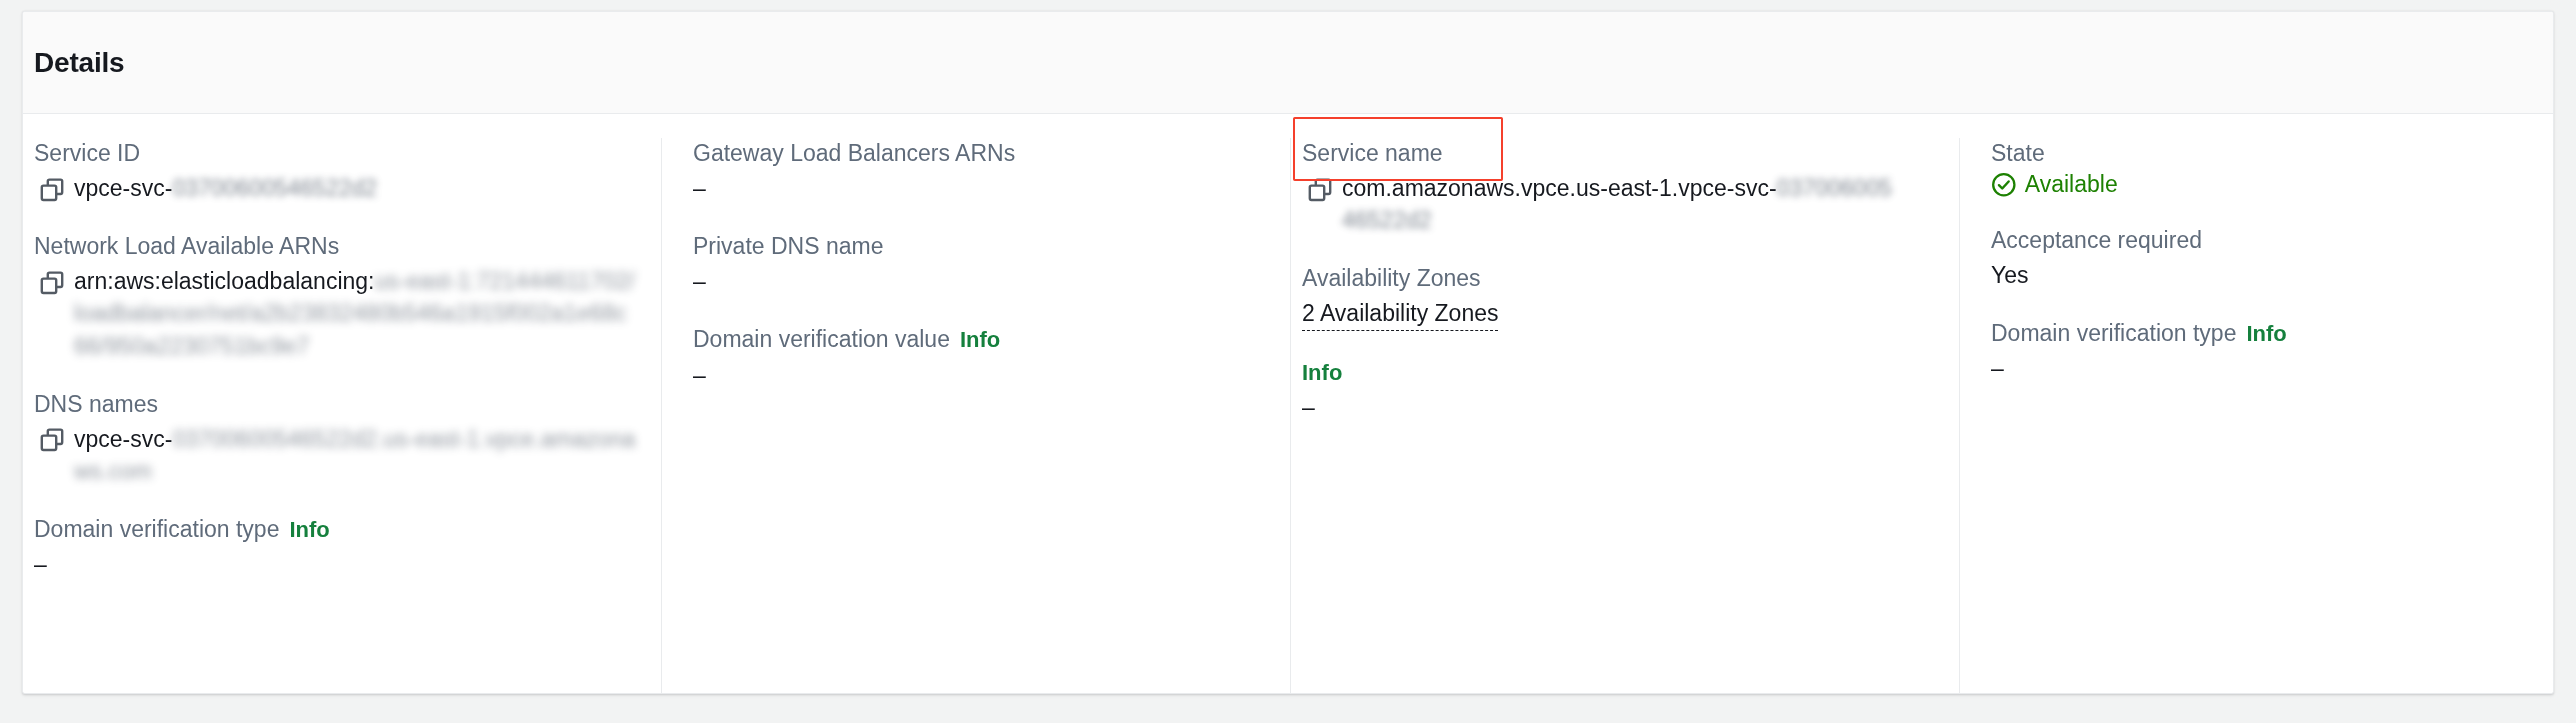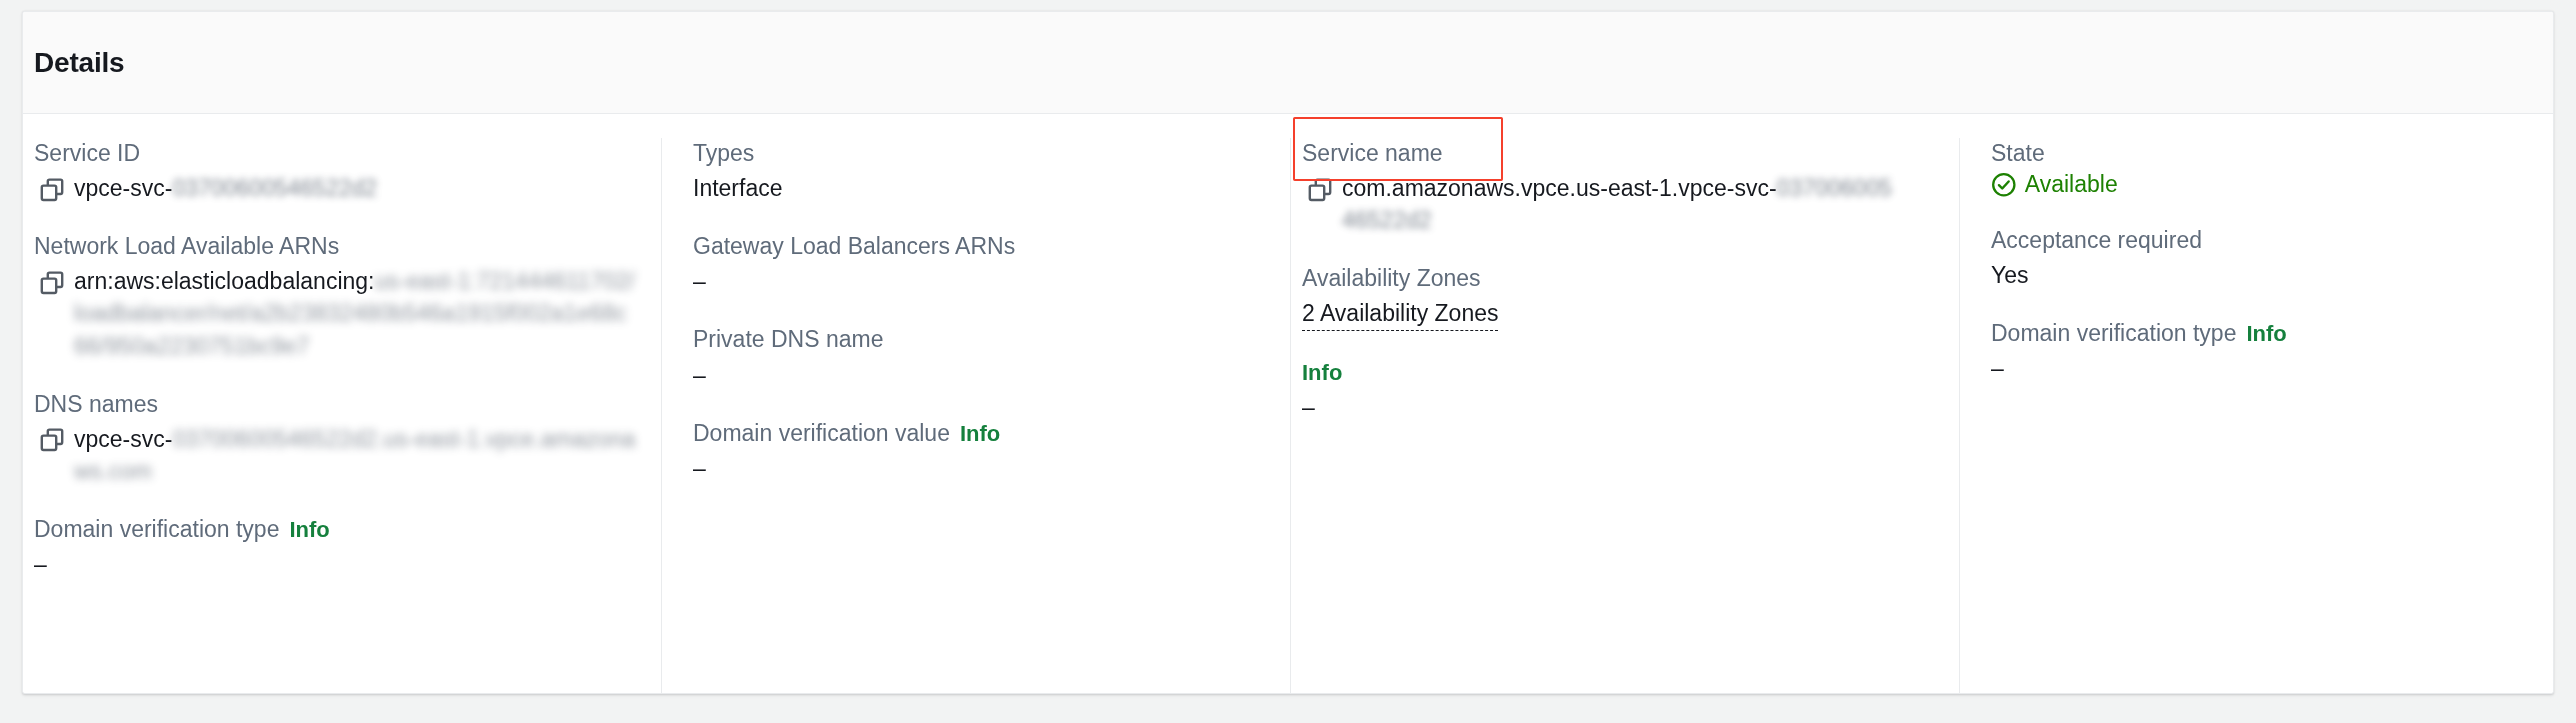--- a/index.html
+++ b/index.html
@@ -196,26 +196,20 @@
             <span>Domain verification type</span>
             <a class="info-link">Info</a>
           </div>
           <div class="fvalue dash">–</div>
         </div>
 
       </div>
 
       <div class="col c2">
 
-        <div class="field">
-          <div class="flabel">
-            <span>Types</span>
-          </div>
-          <div class="fvalue">Interface</div>
-        </div>
 
         <div class="field">
           <div class="flabel">
             <span>Gateway Load Balancers ARNs</span>
           </div>
           <div class="fvalue dash">–</div>
         </div>
 
         <div class="field">
           <div class="flabel">

